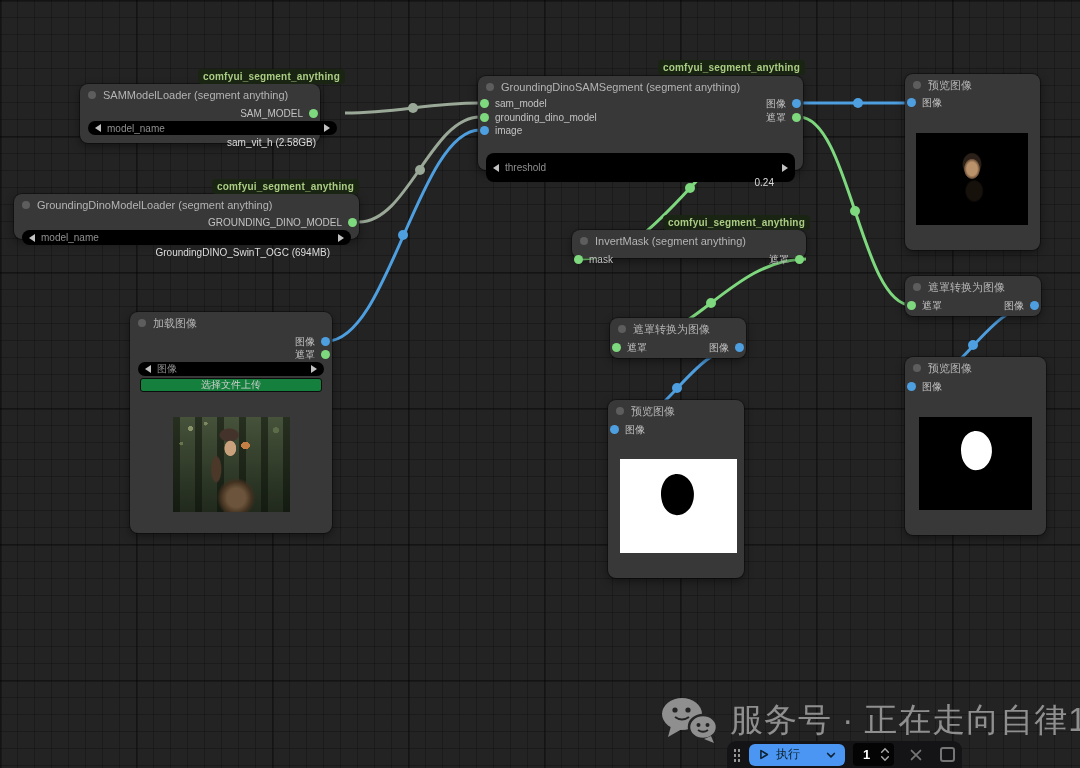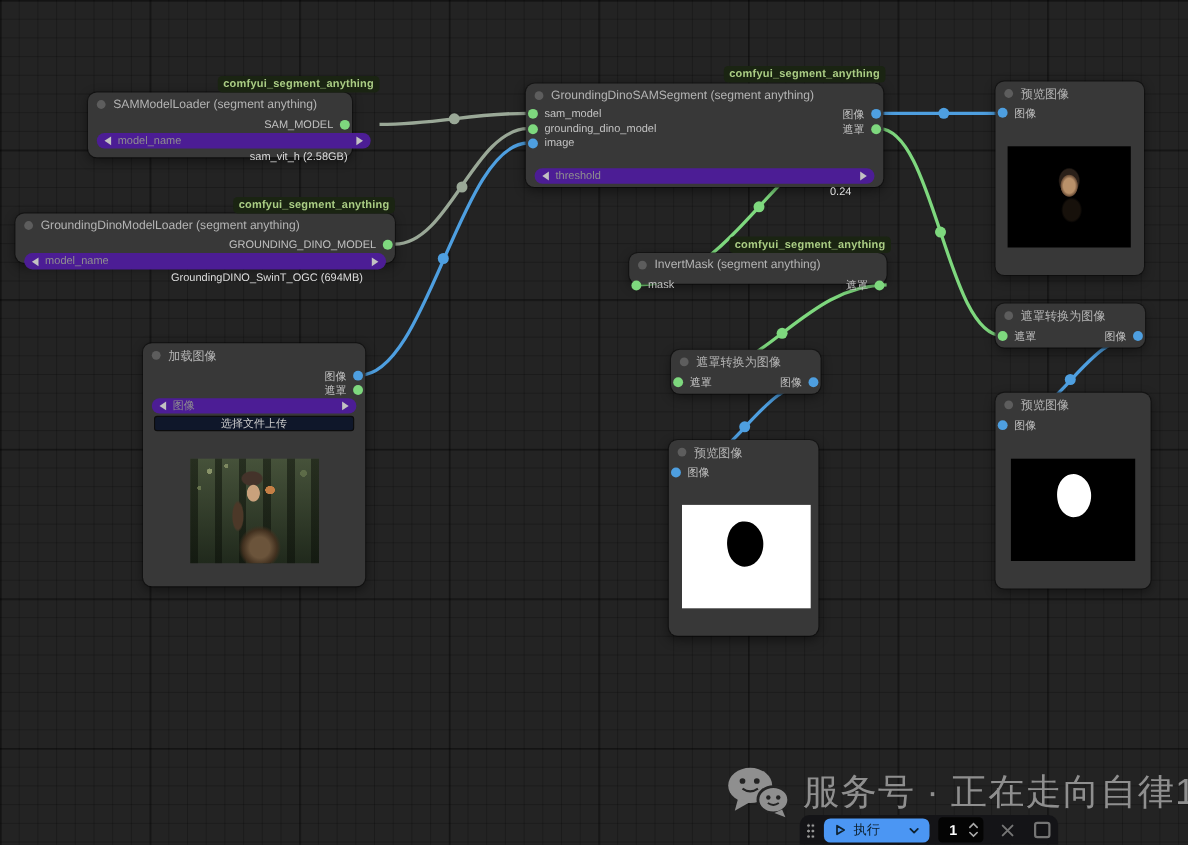--- a/index.html
+++ b/index.html
@@ -31,29 +31,29 @@
   .title-dot{width:8px;height:8px;border-radius:50%;background:#5d5d5d;margin-right:7px;flex:0 0 auto;}
   .prow{position:absolute;height:13px;display:flex;align-items:center;font-size:10px;color:#c2c2c2;}
   .prow.in{left:2px;}
   .prow.out{right:2px;justify-content:flex-end;}
   .pdot{width:9px;height:9px;border-radius:50%;flex:0 0 auto;}
   .pdot.blue{background:#4e9fe0;}
   .pdot.green{background:#7ed87e;}
   .prow.in .pdot{margin-right:6px;}
   .prow.out .pdot{margin-left:6px;}
   .widget{
-    position:absolute;background:#4c1d95;border-radius:8px;display:flex;align-items:center;
+    position:absolute;background:#000000;border-radius:8px;display:flex;align-items:center;
     font-size:10px;padding:0 7px;box-sizing:border-box;
   }
   .w-label{color:#8f8f8f;white-space:nowrap;}
   .w-value{color:#dcdcdc;margin-left:auto;white-space:nowrap;margin-top:29px;}
   .tri-l{width:0;height:0;border-top:4px solid transparent;border-bottom:4px solid transparent;border-right:6px solid #c2c2c2;margin-right:6px;flex:0 0 auto;}
   .tri-r{width:0;height:0;border-top:4px solid transparent;border-bottom:4px solid transparent;border-left:6px solid #c2c2c2;margin-left:8px;flex:0 0 auto;}
   .btn-widget{
-    position:absolute;background:#0f172a;border:1px solid #0c0c0c;border-radius:3px;
+    position:absolute;background:#15803d;border:1px solid #0c0c0c;border-radius:3px;
     display:flex;align-items:center;justify-content:center;font-size:10px;color:#cfcfcf;box-sizing:border-box;
   }
   .badge{
     position:absolute;z-index:3;background:#1a2412;color:#aacd84;font-size:10px;font-weight:bold;
     padding:2px 5px;border-radius:4px;white-space:nowrap;letter-spacing:.2px;
   }
   .img-frame{position:absolute;}
   .blob{position:absolute;}
   .watermark{
     position:absolute;z-index:4;left:660px;top:696px;display:flex;align-items:center;color:#8f8f8f;
@@ -206,21 +206,21 @@
       <span>image</span>
     </div>
     <div class="prow out" style="top:21px;">
       <span>图像</span>
       <span class="pdot blue"></span>
     </div>
     <div class="prow out" style="top:35px;">
       <span>遮罩</span>
       <span class="pdot green"></span>
     </div>
-    <div class="widget" style="left:8px;top:77px;width:309px;height:14px;">
+    <div class="widget" style="left:8px;top:77px;width:309px;height:29px;">
       <span class="tri-l"></span>
       <span class="w-label">threshold</span>
       <span class="w-value">0.24</span>
       <span class="tri-r"></span>
     </div>
   </div>
 
   <div class="node" style="left:572px;top:230px;width:234px;height:28px;">
     <div class="node-title">
       <span class="title-dot"></span>

